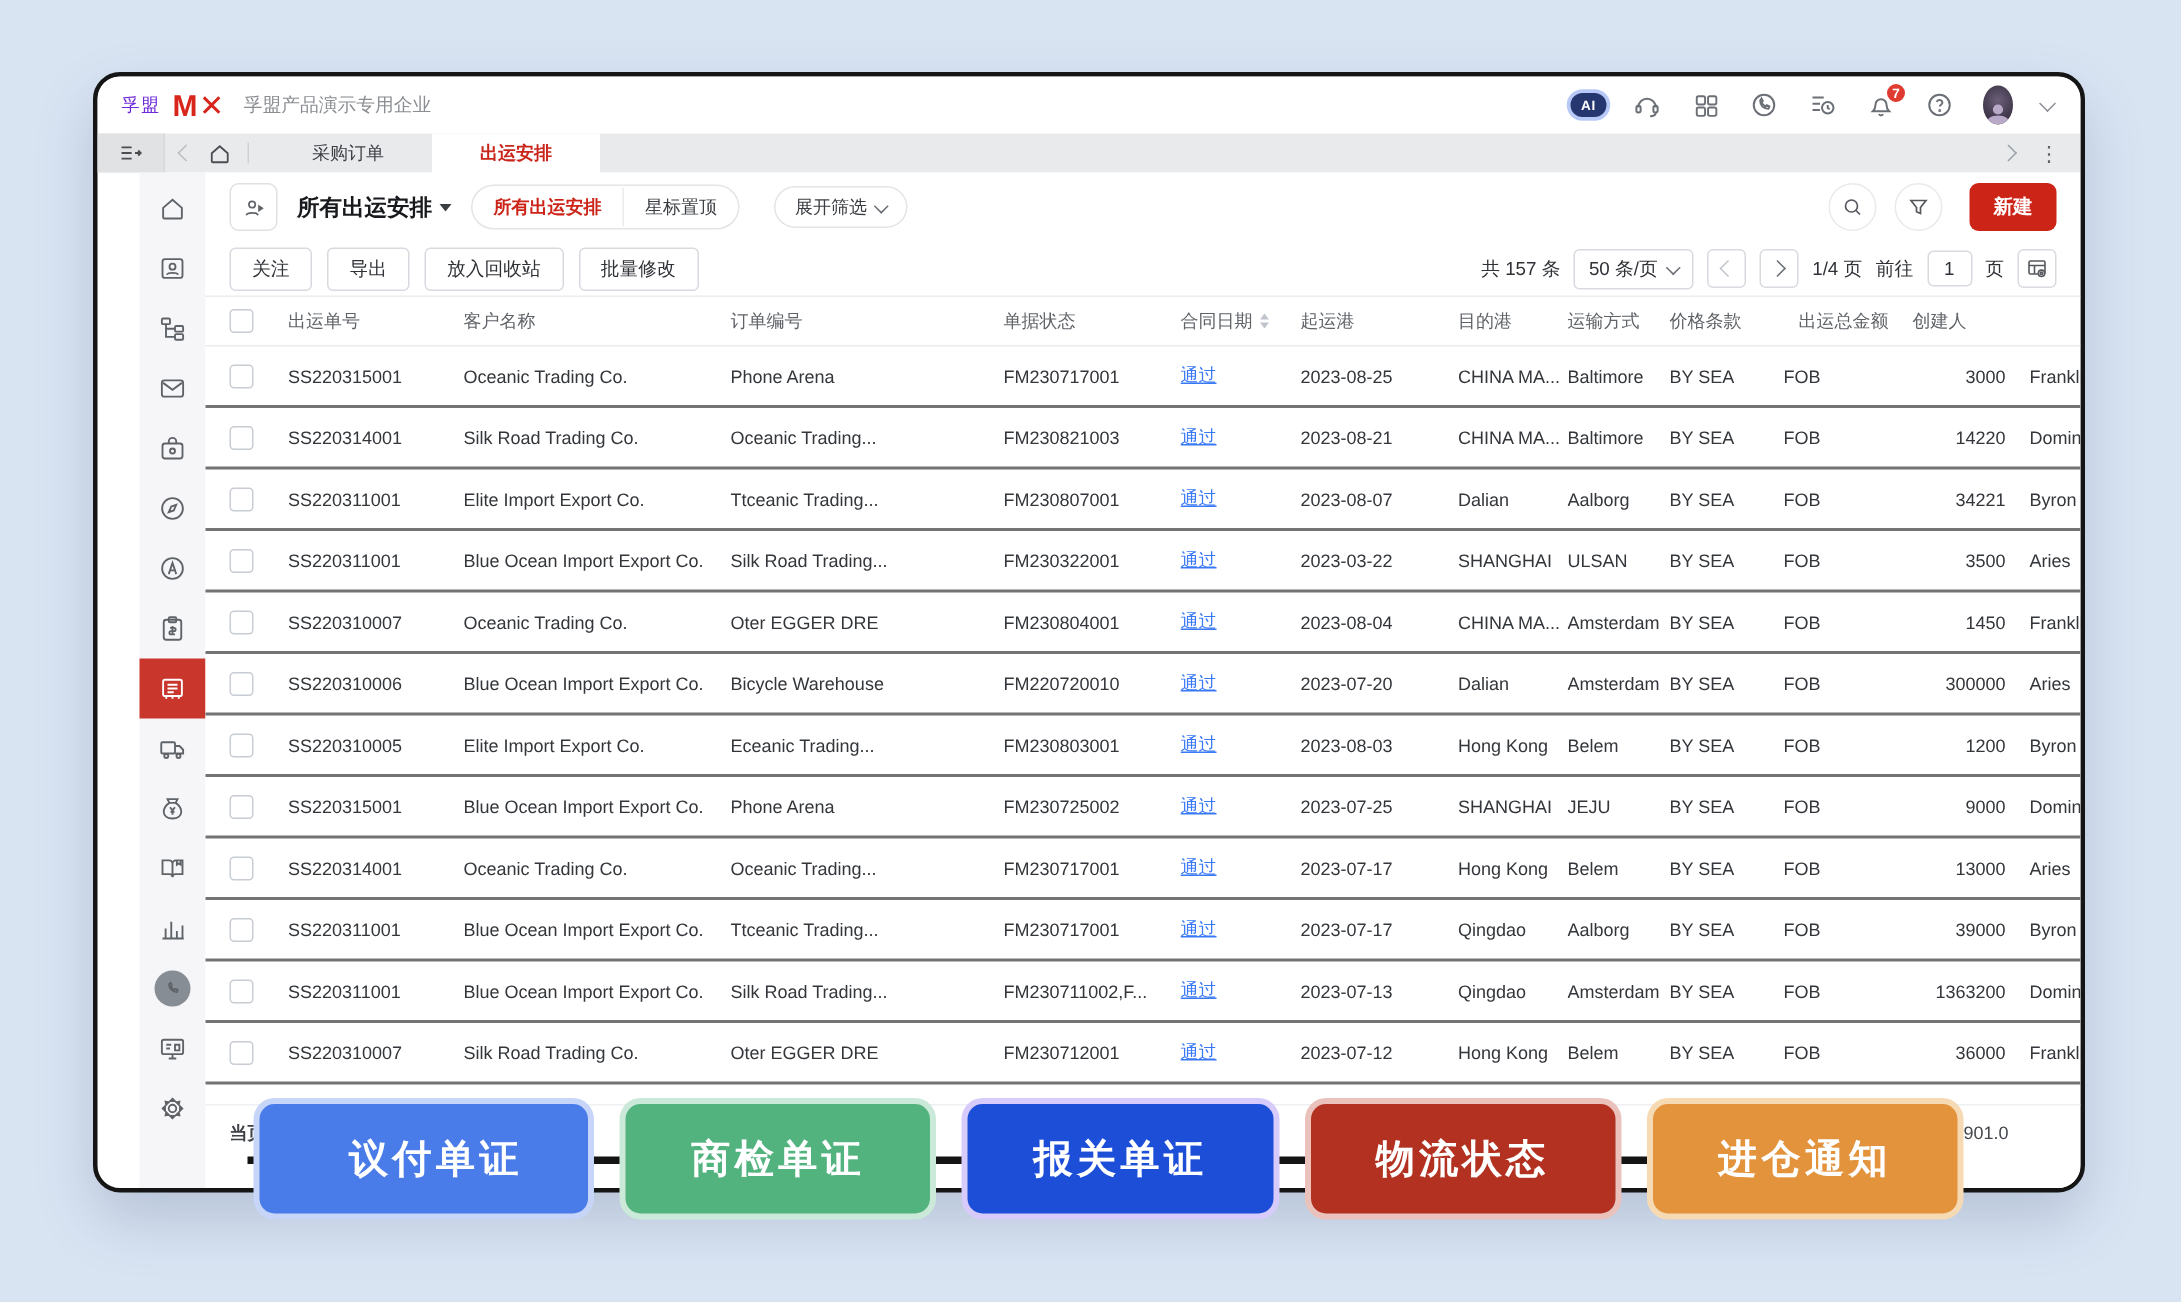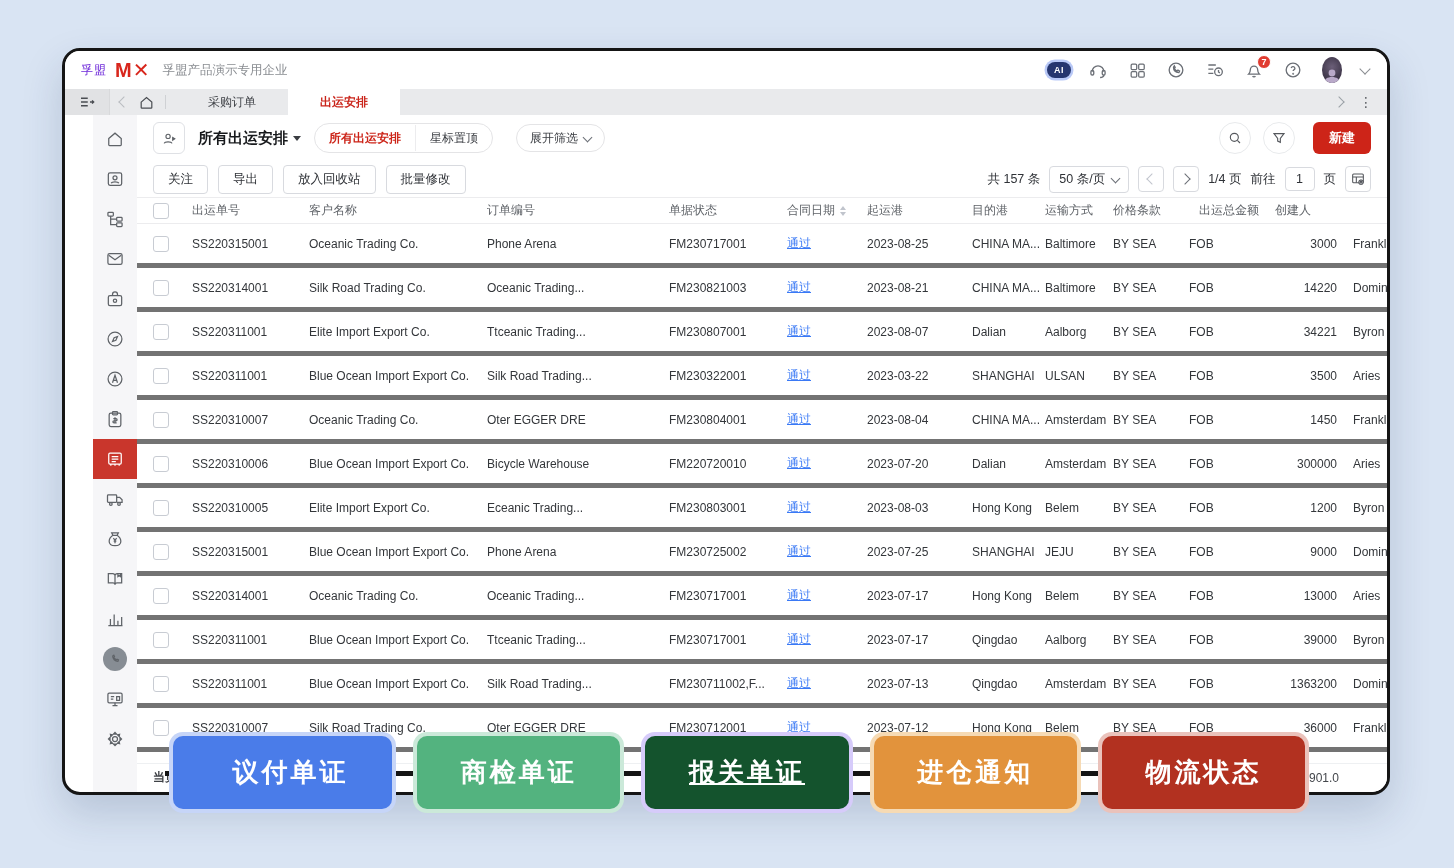--- a/index.html
+++ b/index.html
@@ -65,21 +65,21 @@
   .navbtn{width:26px;height:26px;border:1px solid #d8dadf;border-radius:4px;background:#fff;display:flex;align-items:center;justify-content:center;cursor:pointer;box-sizing:border-box;}
   .nav-prev{width:7px;height:7px;border-left:1.6px solid #c0c4cc;border-bottom:1.6px solid #c0c4cc;transform:rotate(45deg);margin-left:2px;}
   .nav-next{width:7px;height:7px;border-right:1.6px solid #6b6f76;border-top:1.6px solid #6b6f76;transform:rotate(45deg);margin-right:2px;}
   .goto-input{width:30px;height:24px;border:1px solid #d8dadf;border-radius:4px;text-align:center;font-size:12.5px;color:#2f3237;font-family:inherit;box-sizing:border-box;}
   .cfgbtn{width:26px;height:26px;border:1px solid #d8dadf;border-radius:4px;background:#fff;display:flex;align-items:center;justify-content:center;cursor:pointer;box-sizing:border-box;}
 
   
   .tablewrap{flex:1;display:flex;flex-direction:column;min-height:0;font-size:12px;}
   .grid{display:grid;grid-template-columns:55px 117px 178px 182px 118px 80px 105px 73px 68px 76px 76px 78px minmax(0,1fr);}
   .thead{height:32px;border-top:1px solid #ececee;border-bottom:1px solid #ececee;color:#5f6368;}
-  .trow{height:39px;border-bottom:5px solid #737373;color:#33363a;cursor:pointer;}
+  .trow{height:39px;border-bottom:2px solid #737373;color:#33363a;cursor:pointer;}
   .cell{display:flex;align-items:center;padding-right:8px;overflow:hidden;white-space:nowrap;min-width:0;}
   .cell.c11{justify-content:flex-end;padding-right:6px;}
   .cell.c12{padding-left:10px;}
   .checkbox{width:14px;height:14px;border:1px solid #c8ccd3;border-radius:3px;background:#fff;margin-left:16px;display:inline-block;flex:0 0 auto;cursor:pointer;}
   .status-link{color:#3a79f5;text-decoration:underline;cursor:pointer;}
   .sort{display:inline-flex;flex-direction:column;gap:2px;margin-left:5px;}
   .sort .up{width:0;height:0;border-left:3.5px solid transparent;border-right:3.5px solid transparent;border-bottom:4px solid #c0c4cc;}
   .sort .dn{width:0;height:0;border-left:3.5px solid transparent;border-right:3.5px solid transparent;border-top:4px solid #c0c4cc;}
   .spacer{height:13px;border-bottom:1px solid #eef0f2;}
   .tfoot{height:36px;align-items:center;color:#3e4146;font-weight:600;}
@@ -909,17 +909,17 @@
           </div>
         </div>
       </main>
     </div>
   </div>
 
   <div class="flow-line"></div>
   <div class="flow-buttons">
       <div class="flow-btn" style="background: rgb(74, 124, 233); box-shadow: rgb(198, 213, 248) 0px 0px 0px 4px; padding-left: 16px;">议付单证</div>
       <div class="flow-btn" style="background: rgb(83, 179, 127); box-shadow: rgb(203, 233, 217) 0px 0px 0px 4px;">商检单证</div>
-      <div class="flow-btn" style="background: #14532d; box-shadow: rgb(214, 203, 250) 0px 0px 0px 4px; text-decoration: underline;">报关单证</div>
+      <div class="flow-btn" style="background: #1d4ed8; box-shadow: rgb(214, 203, 250) 0px 0px 0px 4px;">报关单证</div>
+      <div class="flow-btn" style="background: rgb(178, 49, 32); box-shadow: rgb(234, 194, 187) 0px 0px 0px 4px;">物流状态</div>
       <div class="flow-btn" style="background: rgb(226, 147, 60); box-shadow: rgb(246, 218, 180) 0px 0px 0px 4px;">进仓通知</div>
-      <div class="flow-btn" style="background: rgb(178, 49, 32); box-shadow: rgb(234, 194, 187) 0px 0px 0px 4px;">物流状态</div>
     </div>
 </div>
 
 </body></html>

